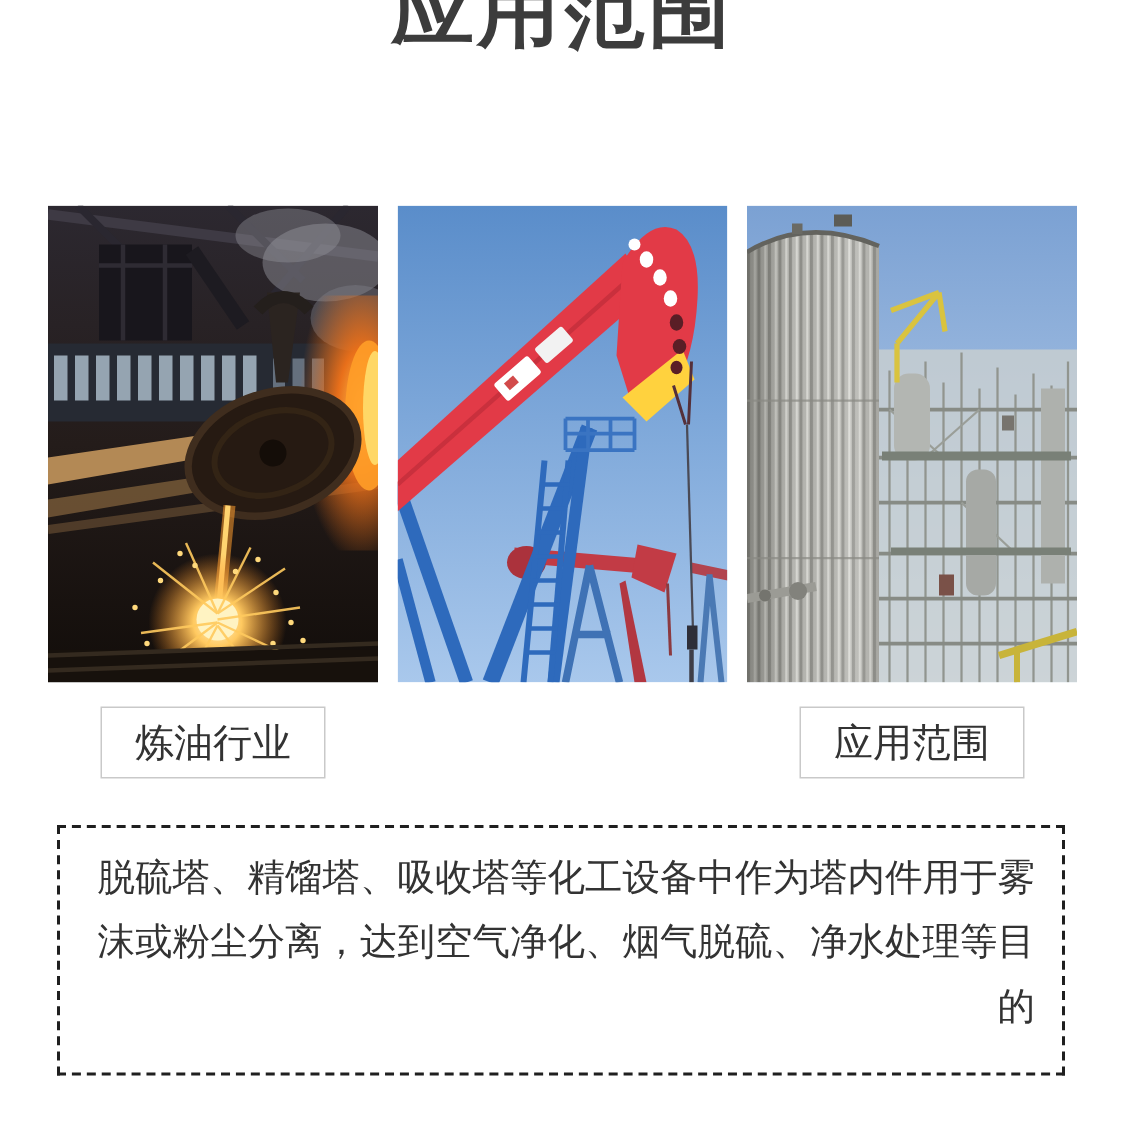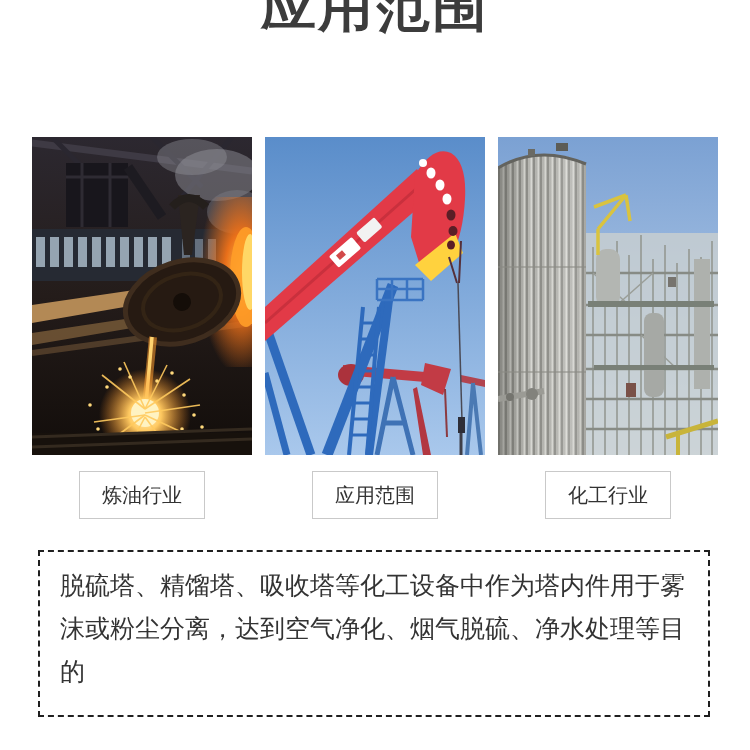--- a/index.html
+++ b/index.html
@@ -25,33 +25,33 @@
   .photo { width: 220px; height: 318px; overflow: hidden; }
   .photo svg { display: block; }
   .labels {
     display: flex; justify-content: space-between;
     margin: 16px 32px 0 32px;
   }
   .label-col { width: 220px; display: flex; justify-content: center; }
   .label-box {
     border: 1px solid #c9c9c9;
     padding: 8px 22px;
-    font-size: 20px; line-height: 30px;
+    font-size: 26px; line-height: 30px;
     color: #333333; white-space: nowrap;
     background: #ffffff;
     text-align: center;
   }
   .desc {
     margin: 31px 40px 0 38px;
     width: 672px; min-height: 164px;
     border: 2px dashed #1f1f1f;
     padding: 12px 18px 22px 20px;
     font-family: "Liberation Serif", serif;
     font-size: 25px; line-height: 43px;
-    color: #333333; letter-spacing: 0;
+    color: #333333; letter-spacing: 0; text-align: right;
   }
 </style>
 </head>
 <body>
 
 <div class="page">
 
   <h1 class="title">应用范围</h1>
 
   <div class="photos">
@@ -274,20 +274,17 @@
 
   </div>
 
   <div class="labels">
     <div class="label-col">
       <div class="label-box">炼油行业</div>
     </div>
     <div class="label-col">
       <div class="label-box">应用范围</div>
     </div>
-    <div class="label-col">
-      <div class="label-box">化工行业</div>
-    </div>
   </div>
 
   <div class="desc">脱硫塔、精馏塔、吸收塔等化工设备中作为塔内件用于雾沫或粉尘分离，达到空气净化、烟气脱硫、净水处理等目的</div>
 
 </div>
 
 </body></html>

